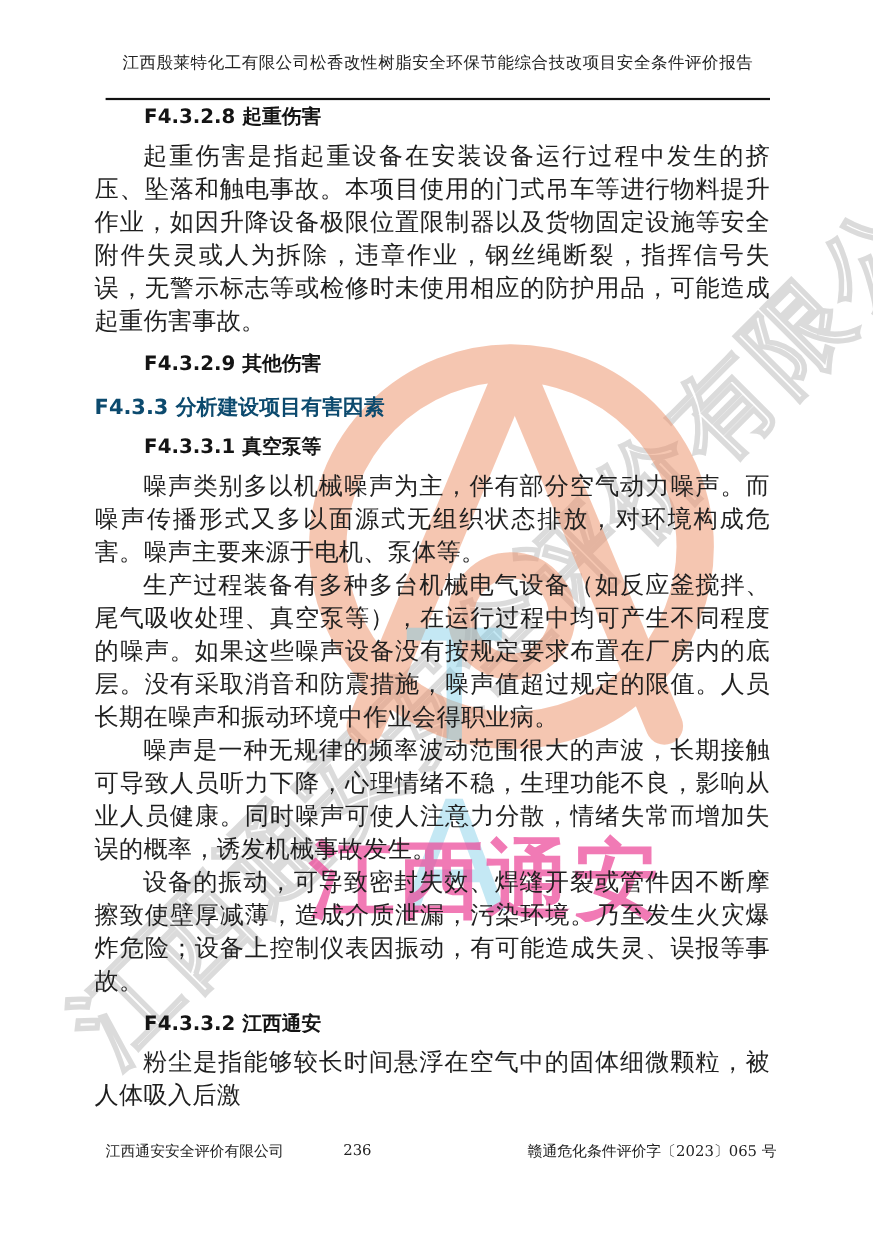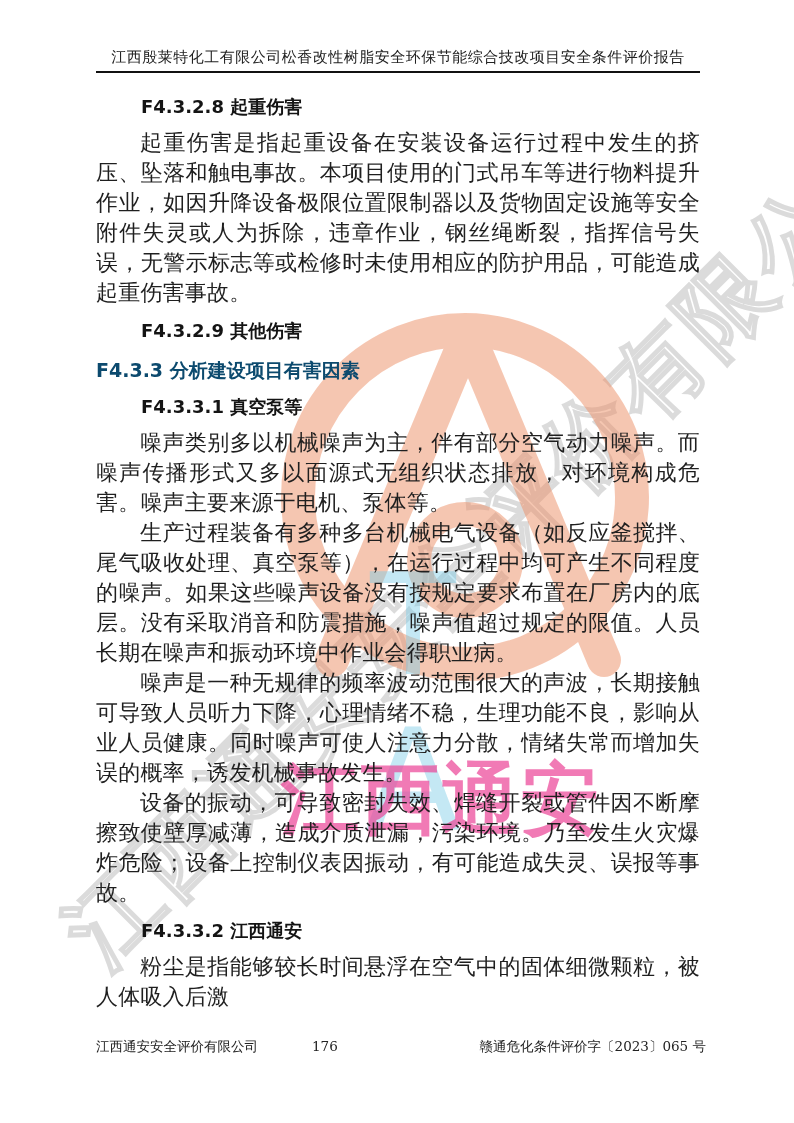--- a/index.html
+++ b/index.html
@@ -37,25 +37,25 @@
     font-family:"DejaVu Sans","Liberation Sans",sans-serif;
     font-size:78px;font-weight:700;letter-spacing:2px;
     color:#ec4899;opacity:.72;white-space:nowrap;
   }
   
   .header{
     position:absolute;left:96px;right:94px;top:48px;z-index:2;
     text-align:center;
     font-size:15px;letter-spacing:.5px;color:#222;
     border-bottom:2.5px solid #111;
-    padding-bottom:4px;
+    padding-bottom:22px;
   }
   
   .content{
-    position:absolute;left:96px;right:94px;top:84px;z-index:1;
+    position:absolute;left:86px;right:94px;top:84px;z-index:1;
   }
   .blk-h2{
     font-family:"DejaVu Sans","Liberation Sans",sans-serif;
     font-weight:700;font-size:19px;line-height:28px;
     margin:12px 0 8px 0;color:#0c4a6e;
   }
   .blk-h3{
     font-family:"DejaVu Sans","Liberation Sans",sans-serif;
     font-weight:600;font-size:18px;line-height:26px;
     margin:10px 0 8px 0;text-indent:2.5em;color:#141414;
@@ -108,17 +108,17 @@
       <p class="blk-p">噪声类别多以机械噪声为主，伴有部分空气动力噪声。而噪声传播形式又多以面源式无组织状态排放，对环境构成危害。噪声主要来源于电机、泵体等。</p>
       <p class="blk-p">生产过程装备有多种多台机械电气设备（如反应釜搅拌、尾气吸收处理、真空泵等），在运行过程中均可产生不同程度的噪声。如果这些噪声设备没有按规定要求布置在厂房内的底层。没有采取消音和防震措施，噪声值超过规定的限值。人员长期在噪声和振动环境中作业会得职业病。</p>
       <p class="blk-p">噪声是一种无规律的频率波动范围很大的声波，长期接触可导致人员听力下降，心理情绪不稳，生理功能不良，影响从业人员健康。同时噪声可使人注意力分散，情绪失常而增加失误的概率，诱发机械事故发生。</p>
       <p class="blk-p">设备的振动，可导致密封失效、焊缝开裂或管件因不断摩擦致使壁厚减薄，造成介质泄漏，污染环境。乃至发生火灾爆炸危险；设备上控制仪表因振动，有可能造成失灵、误报等事故。</p>
       <div class="blk-h3">F4.3.3.2 江西通安</div>
       <p class="blk-p">粉尘是指能够较长时间悬浮在空气中的固体细微颗粒，被人体吸入后激</p>
     </div>
 
   <div class="footer">
     <span class="footer-left">江西通安安全评价有限公司</span>
-    <span class="footer-page">176</span>
+    <span class="footer-page">236</span>
     <span class="footer-right">赣通危化条件评价字〔2023〕065 号</span>
   </div>
 
 </div>
 
 </body></html>

